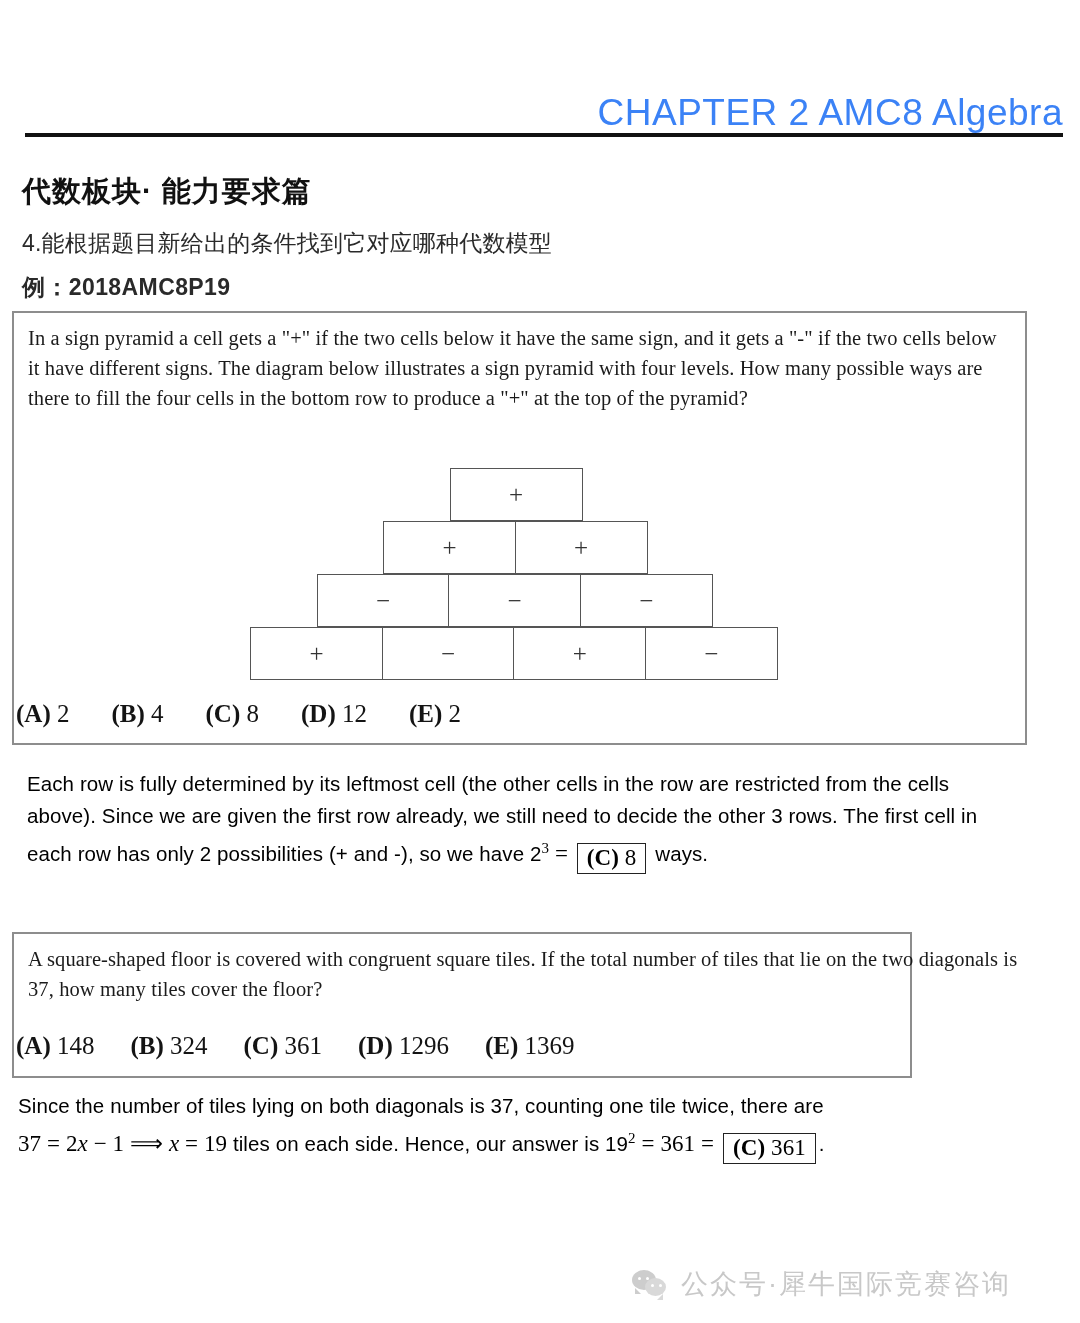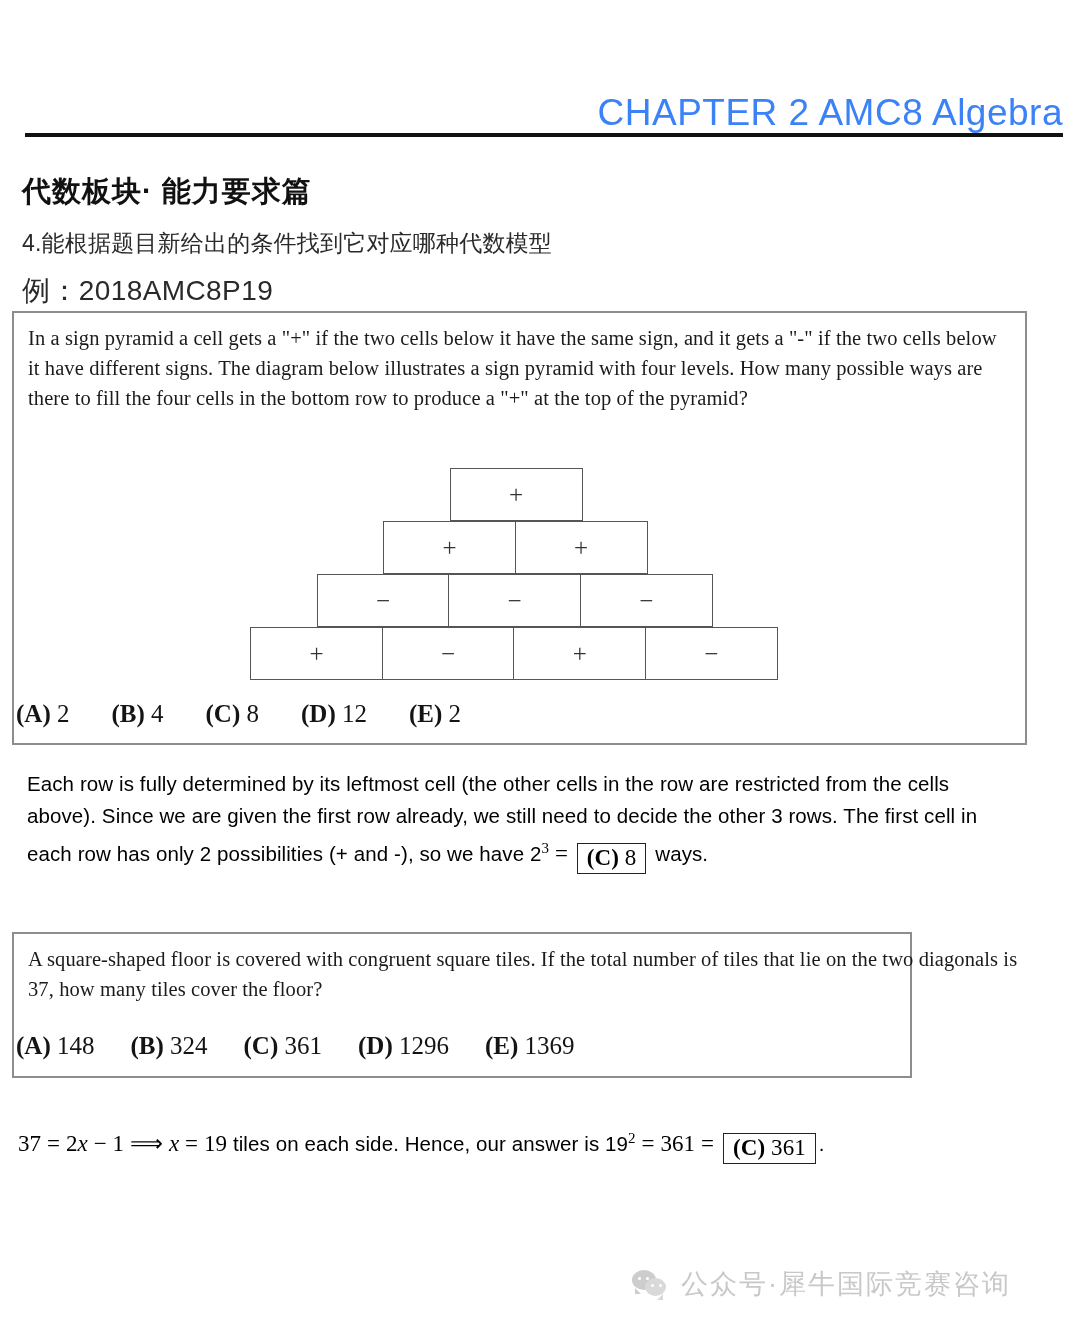--- a/index.html
+++ b/index.html
@@ -60,24 +60,25 @@
     position: absolute;
     left: 22px;
     top: 228px;
     font-size: 23px;
     color: #2a2a2a;
     letter-spacing: 0.2px;
     white-space: nowrap;
   }
   .example-label {
     position: absolute;
-    font-size: 28px;
+    font-size: 23px;
     color: #2a2a2a;
     letter-spacing: 0.4px;
     white-space: nowrap;
+    font-weight: bold;
   }
   #example-label-1 { left: 22px; top: 272px; }
   #example-label-2 { left: 22px; top: 890px; margin-top: 44px; }
 
   
   .problem-box {
     position: absolute;
     left: 12px;
     border: 2px solid #8d8d8d;
     background: #ffffff;
@@ -292,21 +293,21 @@
 
 <div class="problem-box" id="problem-box-2">
   <div class="problem-text">A square-shaped floor is covered with congruent square tiles. If the total number of tiles that lie on the two diagonals is 37, how many tiles cover the floor?</div>
 </div>
 
 <div class="choices" id="choices-2">
   <span class="ch"><span class="lab">(A)</span> <span class="val">148</span></span><span class="ch"><span class="lab">(B)</span> <span class="val">324</span></span><span class="ch"><span class="lab">(C)</span> <span class="val">361</span></span><span class="ch"><span class="lab">(D)</span> <span class="val">1296</span></span><span class="ch"><span class="lab">(E)</span> <span class="val">1369</span></span>
 </div>
 
 <div class="solution" id="solution-2">
-  <br>
+  <span>Since the number of tiles lying on both diagonals is 37, counting one tile twice, there are</span><br>
   <span class="mathtext">37 = 2</span><span class="mathit">x</span>
   <span class="mathtext">− 1</span>
   <span class="mathtext">⟹</span>
   <span class="mathit">x</span>
   <span class="mathtext">= 19</span>
   <span>tiles on each side. Hence, our answer is 19</span><sup class="exp">2</sup>
   <span class="mathtext">= 361 =</span>
   <span class="boxed"><b>(C)</b> <span>361</span></span><span>.</span>
 </div>
 

